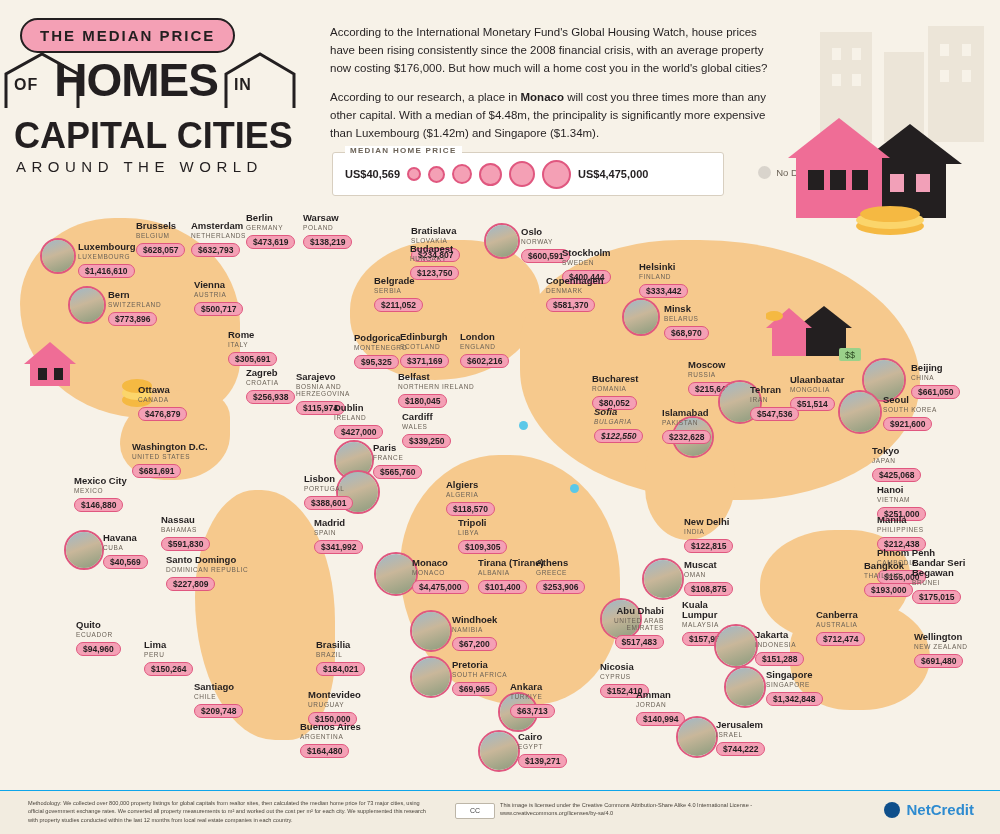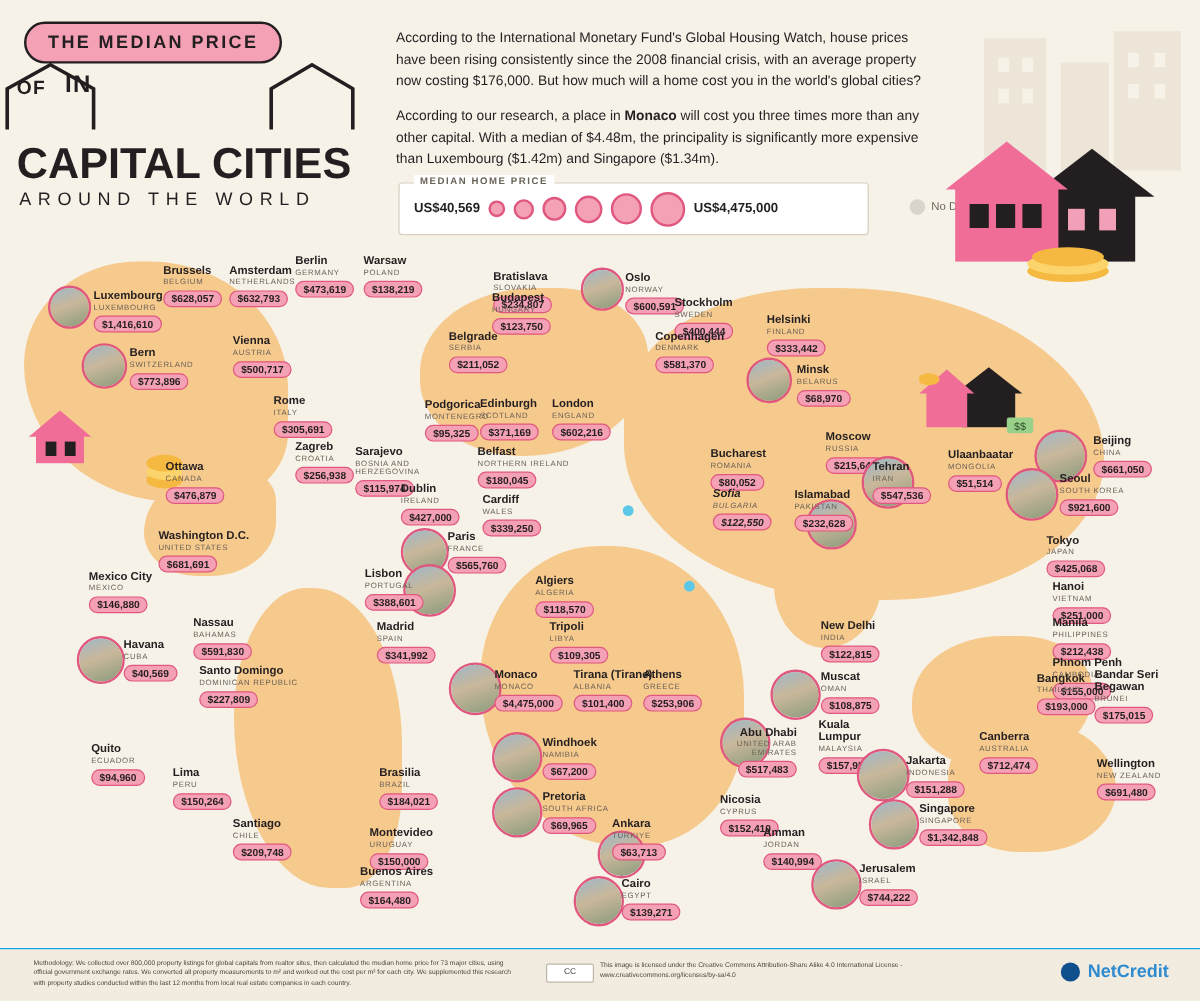--- a/index.html
+++ b/index.html
@@ -20,21 +20,21 @@
     display:inline-block;background:#f4a0b5;border:2px solid #231f20;
     border-radius:20px;padding:7px 18px;font-size:15px;font-weight:bold;
     letter-spacing:2px;color:#231f20;
   }
   .house-outline{
     position:absolute;left:2px;top:52px;width:296px;height:58px;
   }
   .line2{position:absolute;left:14px;top:60px;display:flex;align-items:flex-end;gap:16px;}
   .of{font-size:16px;font-weight:bold;letter-spacing:1px;padding-bottom:7px;}
   .homes{font-size:46px;font-weight:bold;letter-spacing:-1px;line-height:0.9;}
-  .in{font-size:20px;font-weight:bold;letter-spacing:1px;padding-bottom:7px;}
+  .in{font-size:16px;font-weight:bold;letter-spacing:1px;padding-bottom:7px;}
   .line3{position:absolute;left:14px;top:115px;font-size:36px;font-weight:bold;letter-spacing:0px;}
   .line4{position:absolute;left:16px;top:158px;font-size:15px;letter-spacing:5.5px;font-weight:500;}
 
   .intro{position:absolute;left:330px;top:24px;width:440px;font-size:11.5px;line-height:1.55;color:#231f20;}
   .intro p{margin:0 0 12px 0;}
   .intro b{font-weight:bold;}
 
   
   .legend{
     position:absolute;left:332px;top:152px;width:390px;height:42px;
@@ -107,20 +107,21 @@
       <div class="kicker">THE MEDIAN PRICE</div>
     </div>
 
     <svg class="house-outline" viewBox="0 0 296 58">
       <path d="M4 56 L4 22 L40 2 L76 22 L76 56" fill="none" stroke="#231f20" stroke-width="3"></path>
       <path d="M292 56 L292 22 L258 2 L224 22 L224 56" fill="none" stroke="#231f20" stroke-width="3"></path>
     </svg>
 
     <div class="line2">
       <span class="of">OF</span>
+      <span class="homes">HOMES</span>
       <span class="in">IN</span>
     </div>
     <div class="line3">CAPITAL CITIES</div>
     <div class="line4">AROUND THE WORLD</div>
 
     <div class="intro">
       <p>According to the International Monetary Fund's Global Housing Watch, house prices have been rising consistently since the 2008 financial crisis, with an average property now costing $176,000. But how much will a home cost you in the world's global cities?</p>
       <p><span>According to our research, a place in </span><b>Monaco</b><span> will cost you three times more than any other capital. With a median of $4.48m, the principality is significantly more expensive than Luxembourg ($1.42m) and Singapore ($1.34m).</span></p>
     </div>
 
@@ -363,21 +364,21 @@
 
     <div class="city" style="left:592px;top:174px;">
       <div class="name">Bucharest</div>
       <div class="country">ROMANIA</div>
       <div class="price">$80,052</div>
     </div>
 
     <div class="thumb" style="left:718px;top:180px;width:40px;height:40px;">
         <i></i>
       </div>
-    <div class="city" style="left:727px;top:185px;">
+    <div class="city" style="left:750px;top:185px;">
       <div class="name">Tehran</div>
       <div class="country">IRAN</div>
       <div class="price">$547,536</div>
     </div>
 
     <div class="thumb" style="left:838px;top:190px;width:40px;height:40px;">
         <i></i>
       </div>
     <div class="city" style="left:883px;top:195px;">
       <div class="name">Seoul</div>

